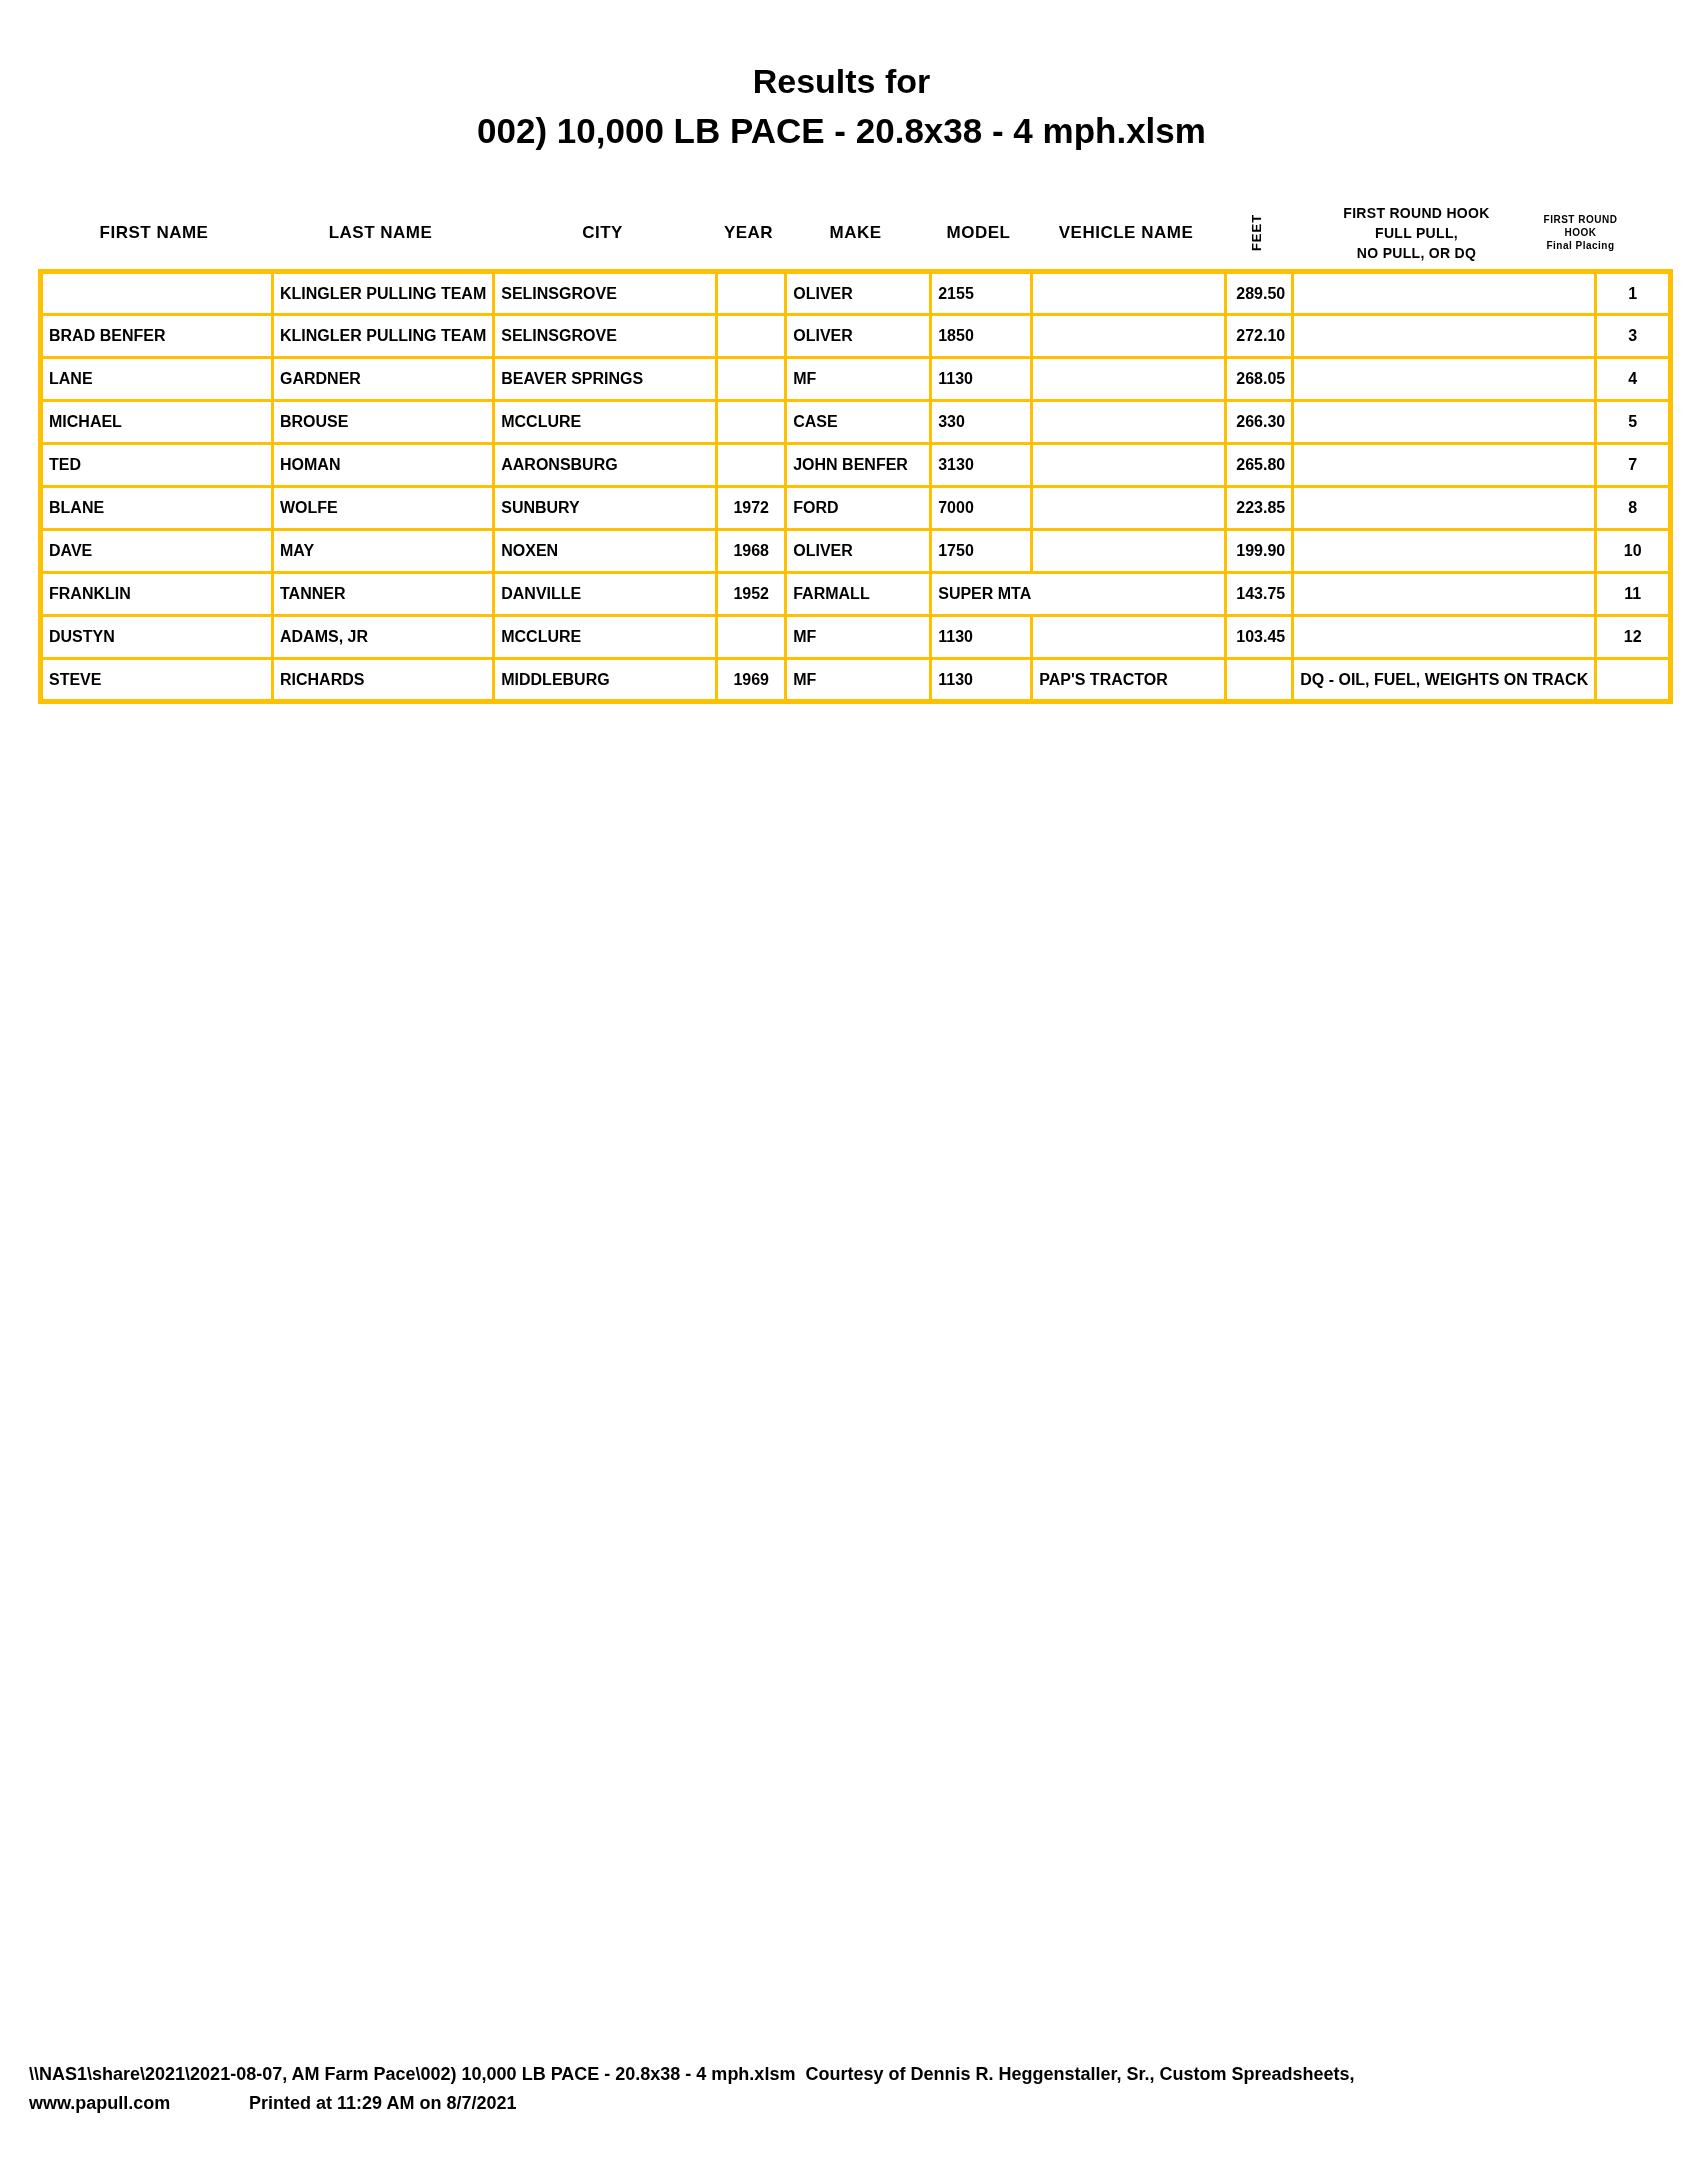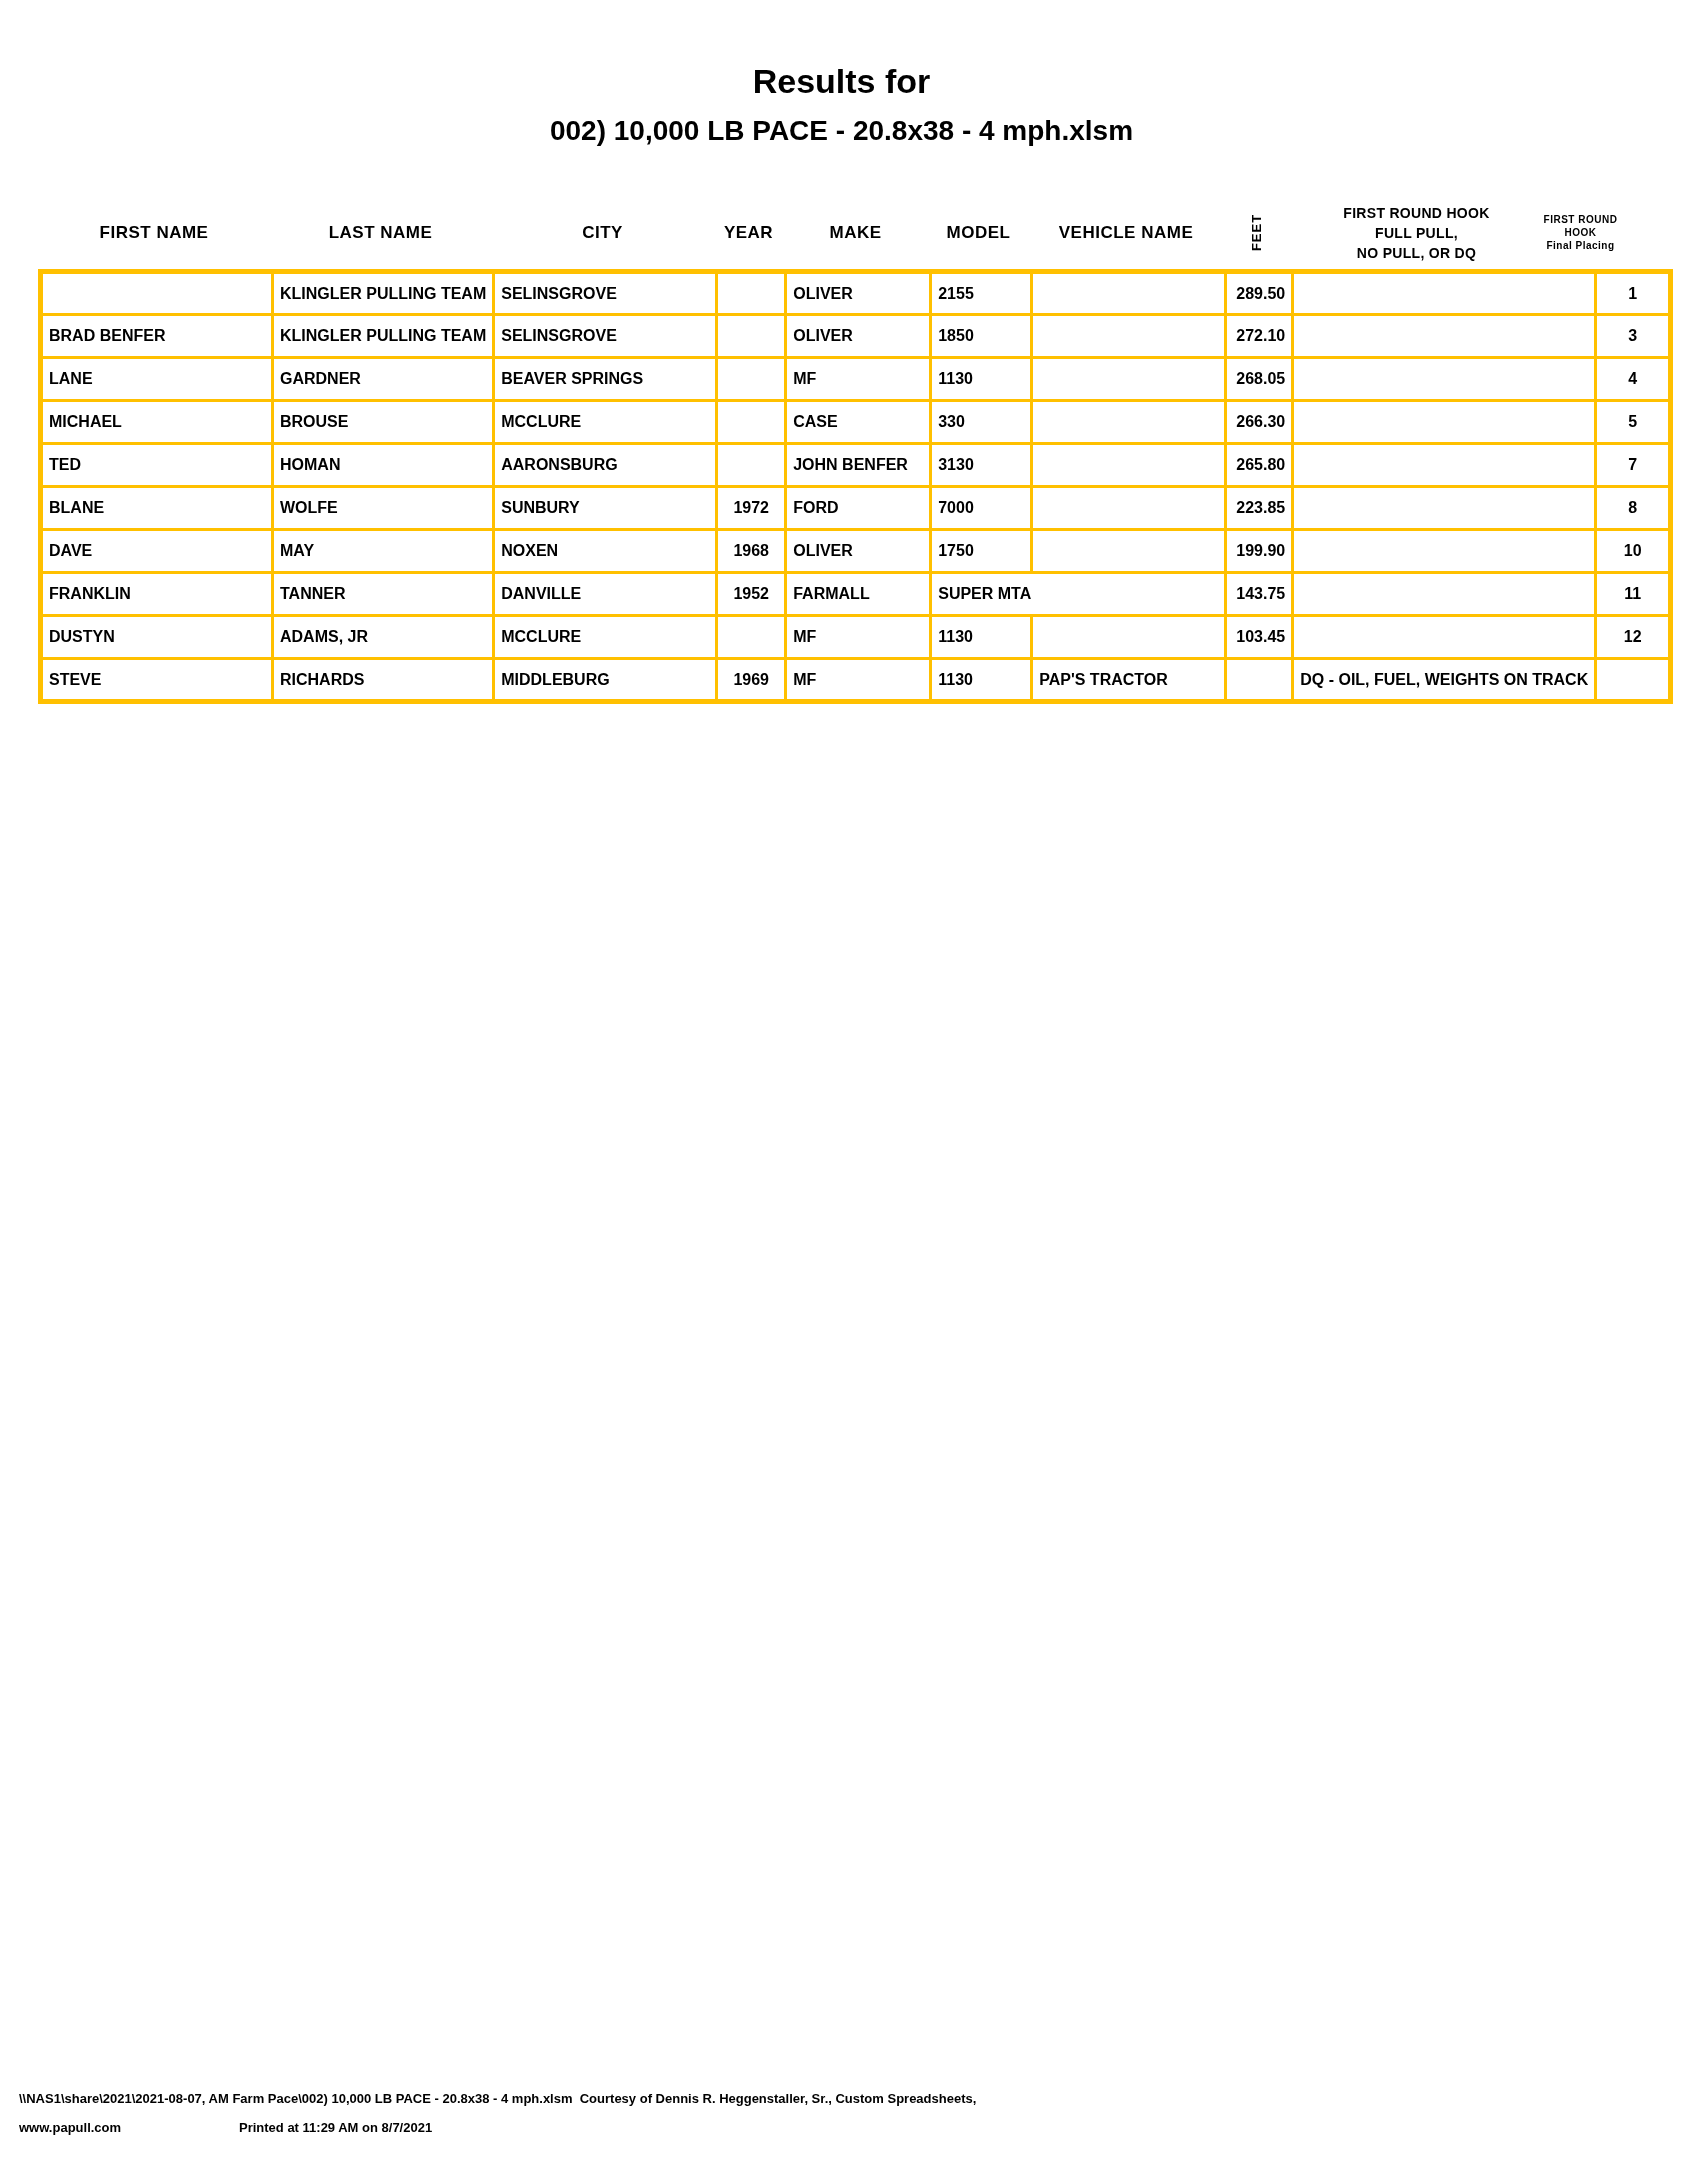--- a/index.html
+++ b/index.html
@@ -11,21 +11,21 @@
     position:relative; overflow:hidden;
   }
   .page { position:relative; width:1683px; height:2178px; }
 
   .title-line1 {
     position:absolute; top:63px; left:0; width:1683px;
     text-align:center; font-size:34px; line-height:36px;
   }
   .title-line2 {
     position:absolute; top:111px; left:0; width:1683px;
-    text-align:center; font-size:28px; line-height:40px;
+    text-align:center; font-size:35px; line-height:40px;
   }
 
   
   .c0{width:232px}.c1{width:221px}.c2{width:223px}.c3{width:69px}.c4{width:145px}
   .c5{width:101px}.c6{width:194px}.c7{width:67px}.c8{width:253px}.c9{width:75px}
 
   .thead {
     position:absolute; top:196px; left:38px; width:1580px; height:73px;
     display:flex; align-items:center;
   }
@@ -44,21 +44,21 @@
     border:3px solid var(--grid, #FFC000);
     height:43px; font-size:16px; line-height:18px;
     padding:0 6px; white-space:nowrap; overflow:visible;
     vertical-align:middle;
   }
   td.al-l { text-align:left; }
   td.al-c { text-align:center; padding:0 2px; }
   td.al-r { text-align:right; padding:0 4px; }
   td.wrap { white-space:normal; font-size:15px; line-height:18px; padding:0 8px; }
 
-  .footer { position:absolute; left:19px; top:2063px; font-size:13px;margin-top:25px; }
+  .footer { position:absolute; left:29px; top:2063px; font-size:18px; }
   .footer-line1 { white-space:pre; line-height:22px; }
   .footer-line2 { position:relative; margin-top:7px; line-height:22px; height:22px; }
   .footer-line2 .site { position:absolute; left:0; top:0; }
   .footer-line2 .printed { position:absolute; left:220px; top:0; }
 </style>
 </head>
 <body>
 
 <div class="page">
 

